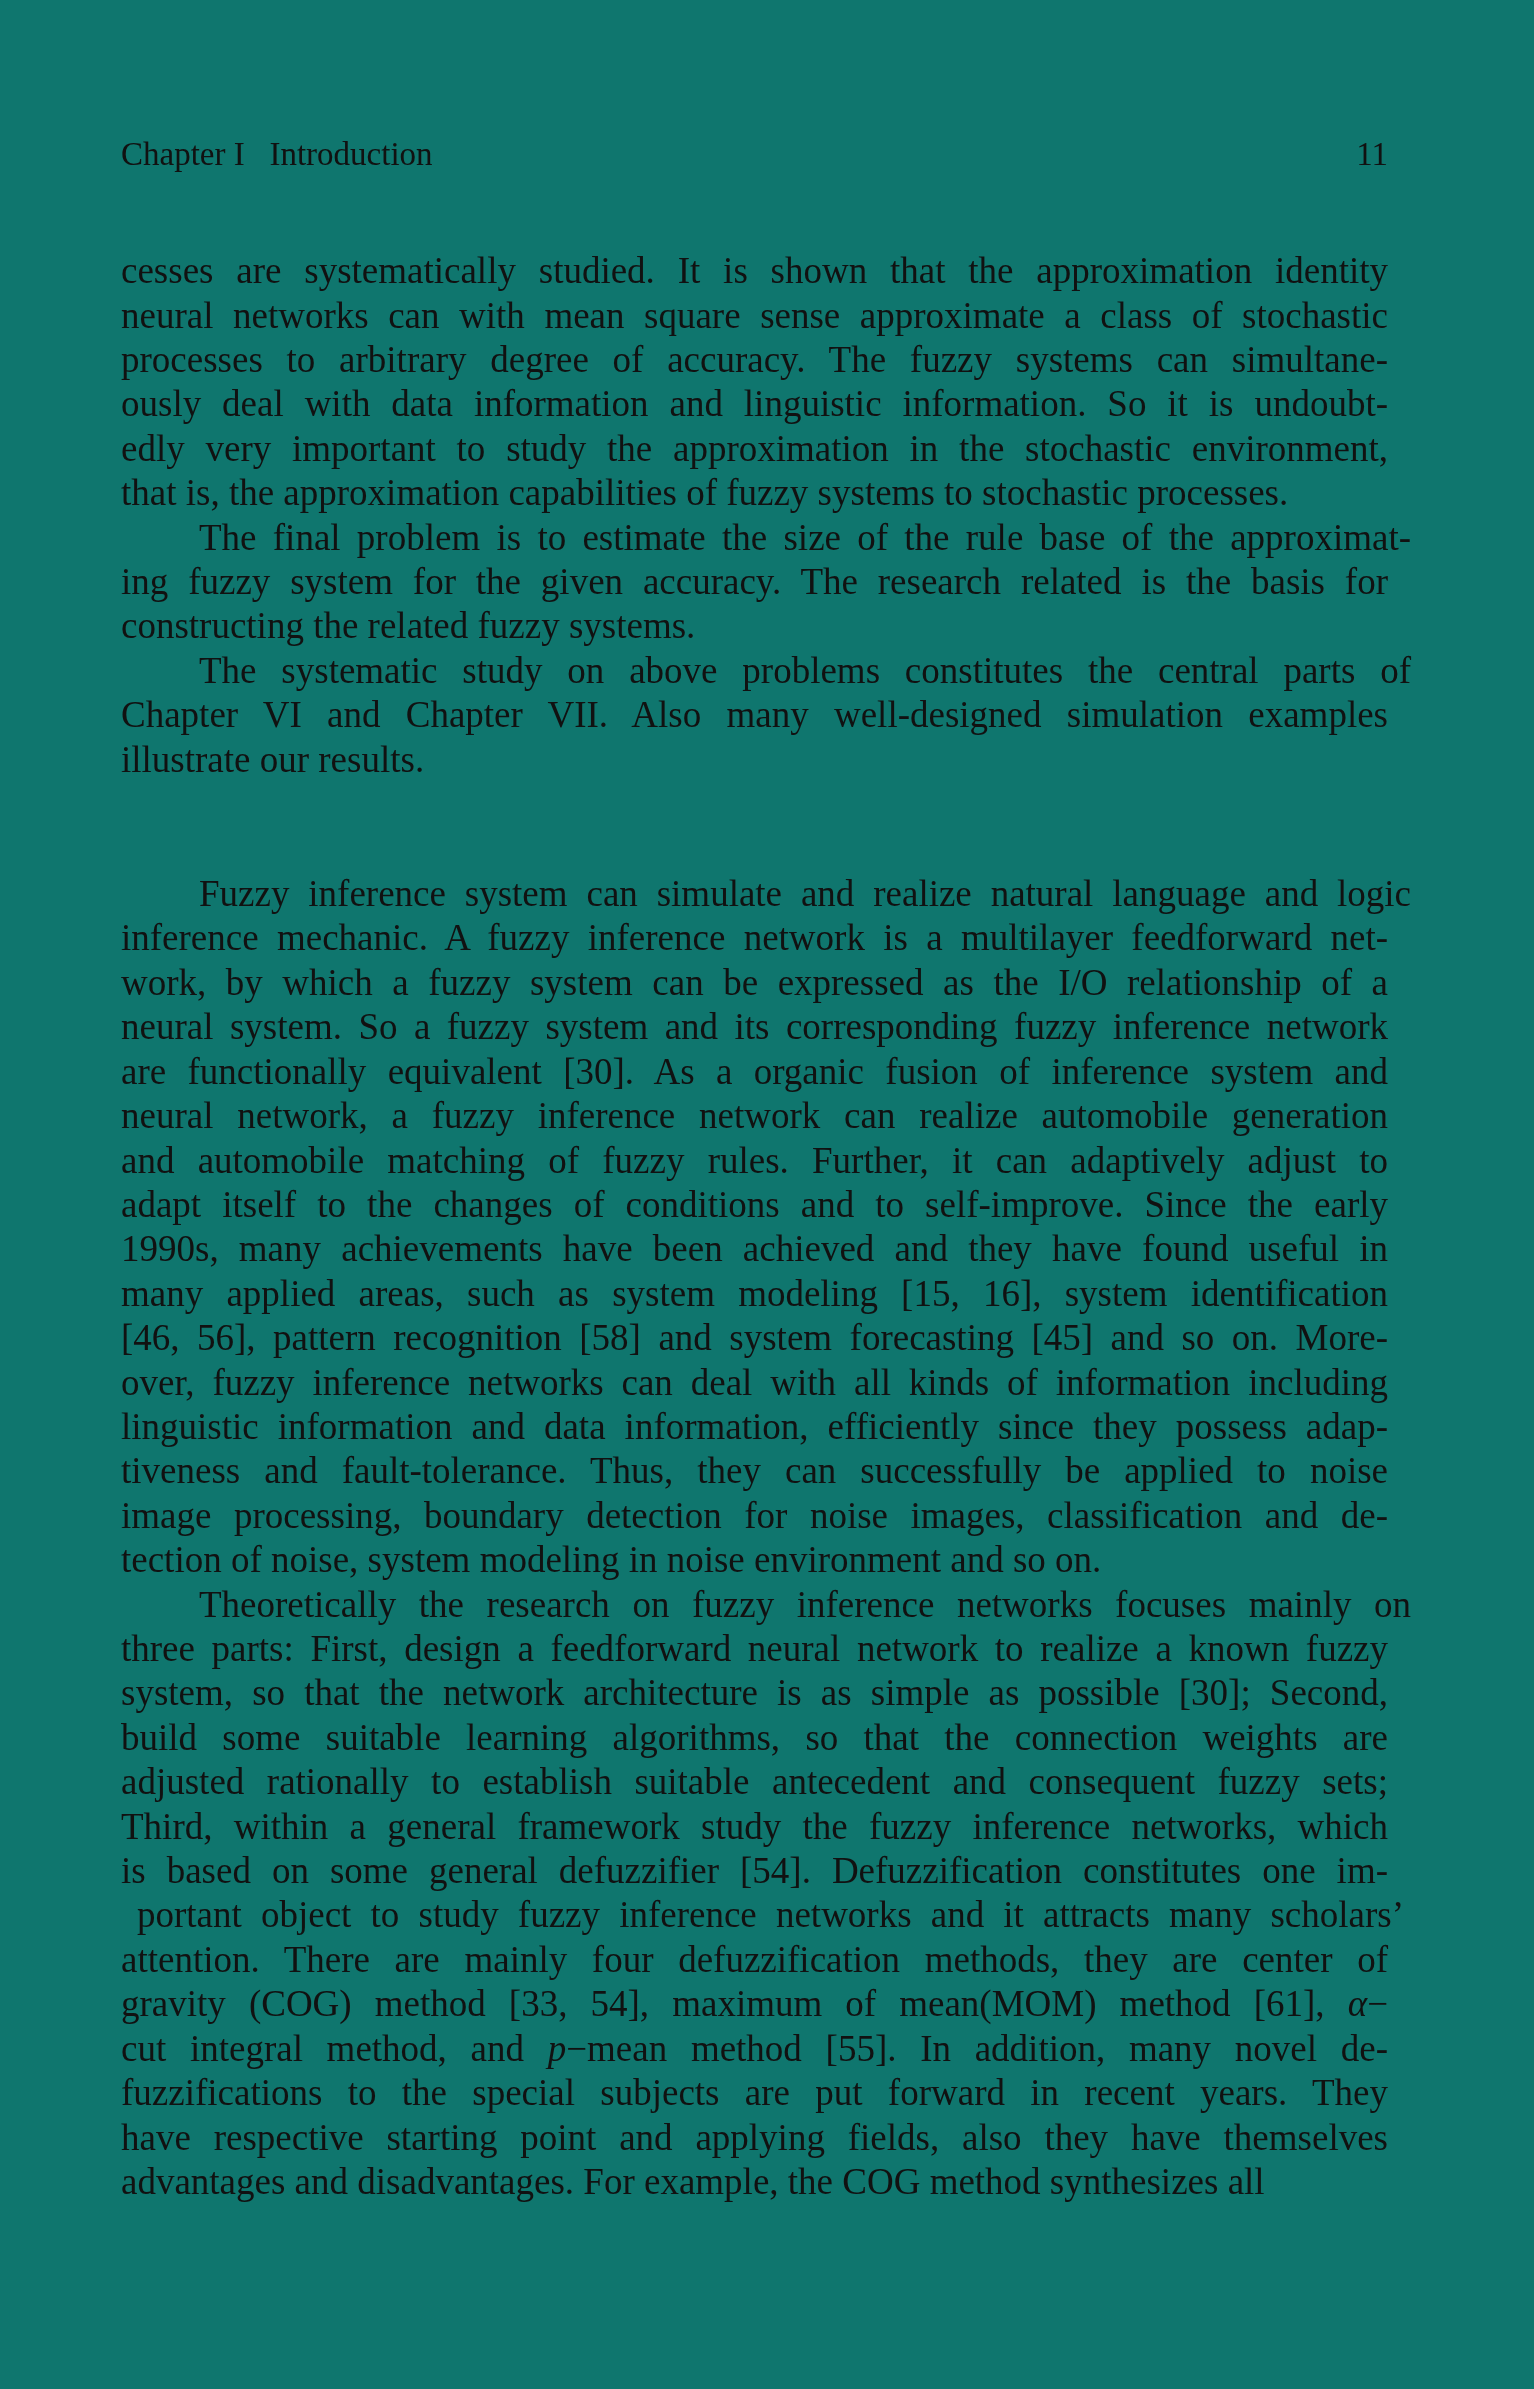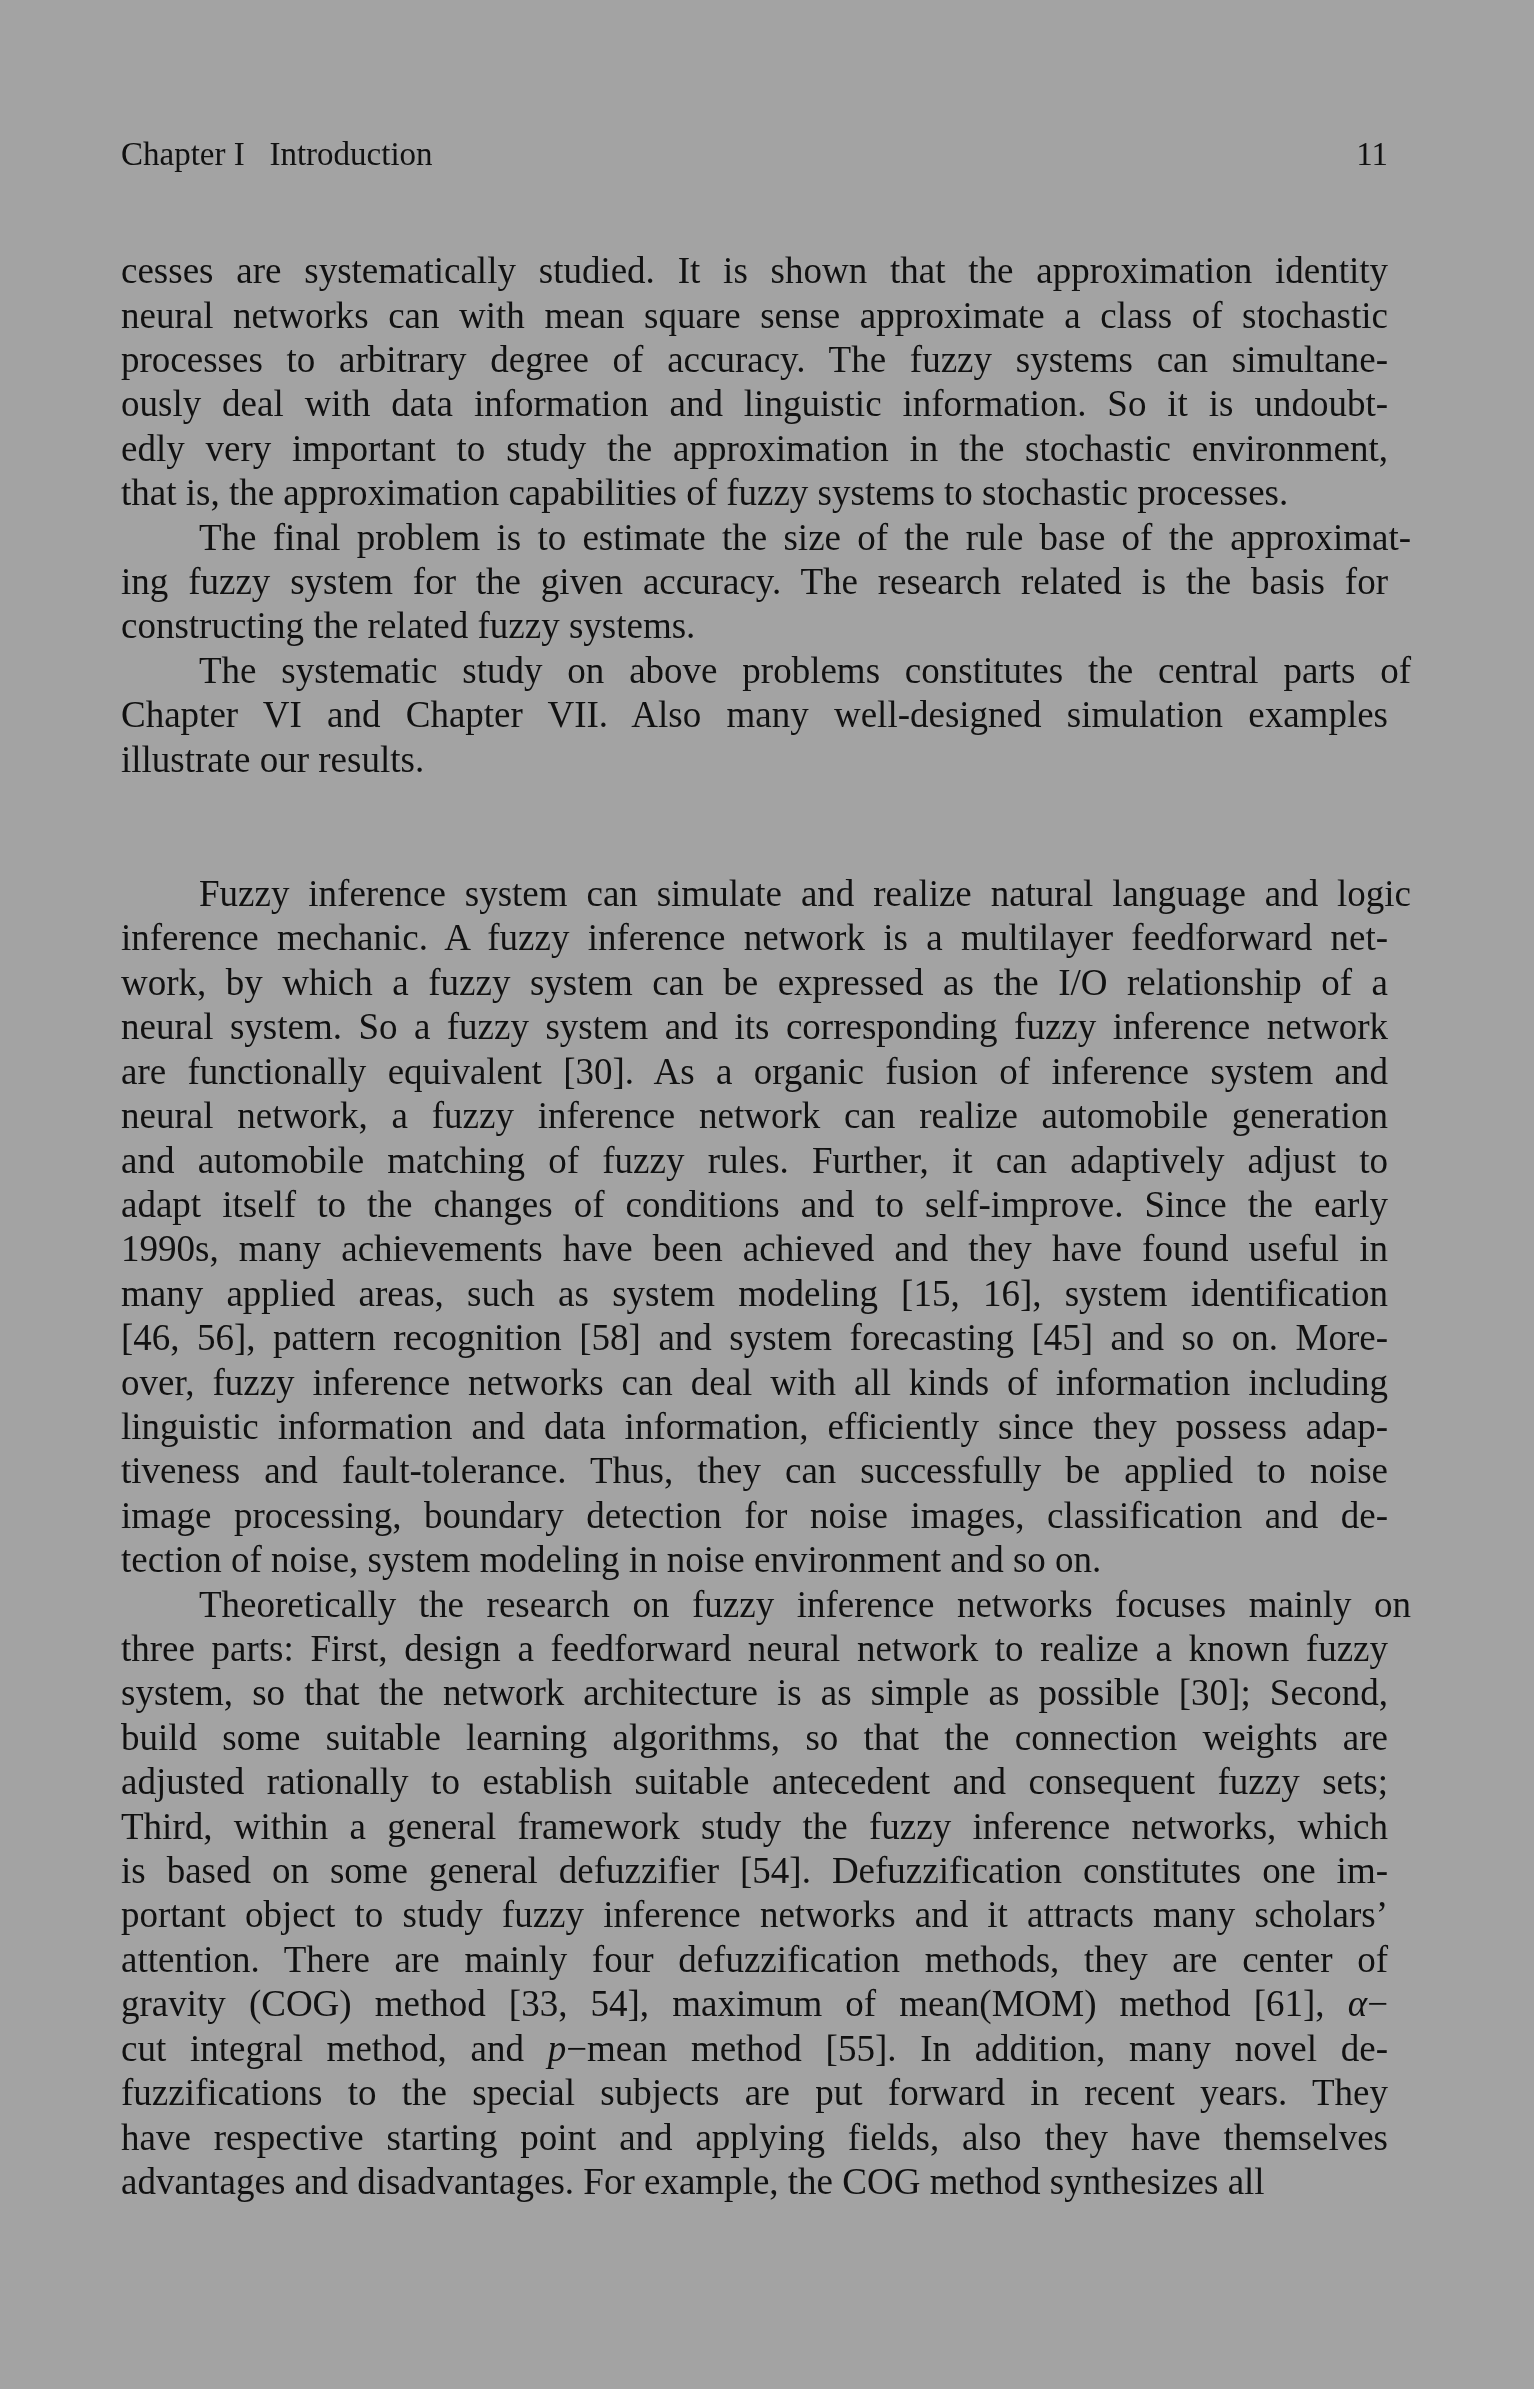--- a/index.html
+++ b/index.html
@@ -1,17 +1,17 @@
 <!DOCTYPE html>
 <html style="font-size:14.3px"><head>
 <meta charset="utf-8">
 <style>
   html, body { margin: 0; padding: 0; background: #ffffff; }
   body { width: 1534px; height: 2389px; position: relative; overflow: hidden; }
-  .page { position: absolute; left: 0; top: 0; width: 1534px; height: 2389px; background: #a3a3a3; color: #111111; }
+  .page { position: absolute; left: 0; top: 0; width: 1534px; height: 2389px; background: #0f766e; color: #111111; }
   .running-head { position: absolute; left: 121px; width: 1267px; top: 135px; height: 39px; line-height: 39px;
     font-family: "Liberation Serif", serif; font-size: 33px; }
   .running-head .chap { position: absolute; left: 0; top: 0; white-space: pre; }
   .running-head .pno { position: absolute; right: 0; top: 0; }
   .line { position: absolute; left: 121px; width: 1267px; height: 44px; line-height: 44px;
     font-family: "Liberation Serif", serif; font-size: 37px; white-space: nowrap;
     text-align: justify; text-align-last: justify; }
   .line.last { text-align: left; text-align-last: left; }
   .line.indent { left: 177px; width: 1212px; margin-left: 22px; }
   .heading { position: absolute; left: 121px; top: 804px; height: 45px; line-height: 45px;
@@ -69,21 +69,21 @@
         <div class="line last" style="top: 1538px;">tection of noise, system modeling in noise environment and so on.</div>
       </div>
       <div>
         <div class="line indent" style="top: 1583px;">Theoretically the research on fuzzy inference networks focuses mainly on</div>
         <div class="line" style="top: 1627px;">three parts: First, design a feedforward neural network to realize a known fuzzy</div>
         <div class="line" style="top: 1671px;">system, so that the network architecture is as simple as possible [30]; Second,</div>
         <div class="line" style="top: 1716px;">build some suitable learning algorithms, so that the connection weights are</div>
         <div class="line" style="top: 1760px;">adjusted rationally to establish suitable antecedent and consequent fuzzy sets;</div>
         <div class="line" style="top: 1805px;">Third, within a general framework study the fuzzy inference networks, which</div>
         <div class="line" style="top: 1849px;">is based on some general defuzzifier [54]. Defuzzification constitutes one im-</div>
-        <div class="line" style="top: 1893px;">portant object to study fuzzy inference networks and it attracts many scholars’</div>
+        <div class="line" style="top: 1893px; margin-left: 16px;">portant object to study fuzzy inference networks and it attracts many scholars’</div>
         <div class="line" style="top: 1938px;">attention. There are mainly four defuzzification methods, they are center of</div>
         <div class="line" style="top: 1982px;">gravity (COG) method [33, 54], maximum of mean(MOM) method [61], <span class="math">α</span>−</div>
         <div class="line" style="top: 2027px;">cut integral method, and <span class="math">p</span>−mean method [55]. In addition, many novel de-</div>
         <div class="line" style="top: 2071px;">fuzzifications to the special subjects are put forward in recent years. They</div>
         <div class="line" style="top: 2116px;">have respective starting point and applying fields, also they have themselves</div>
         <div class="line last" style="top: 2160px;">advantages and disadvantages. For example, the COG method synthesizes all</div>
       </div>
     </div>
 </div>
 

